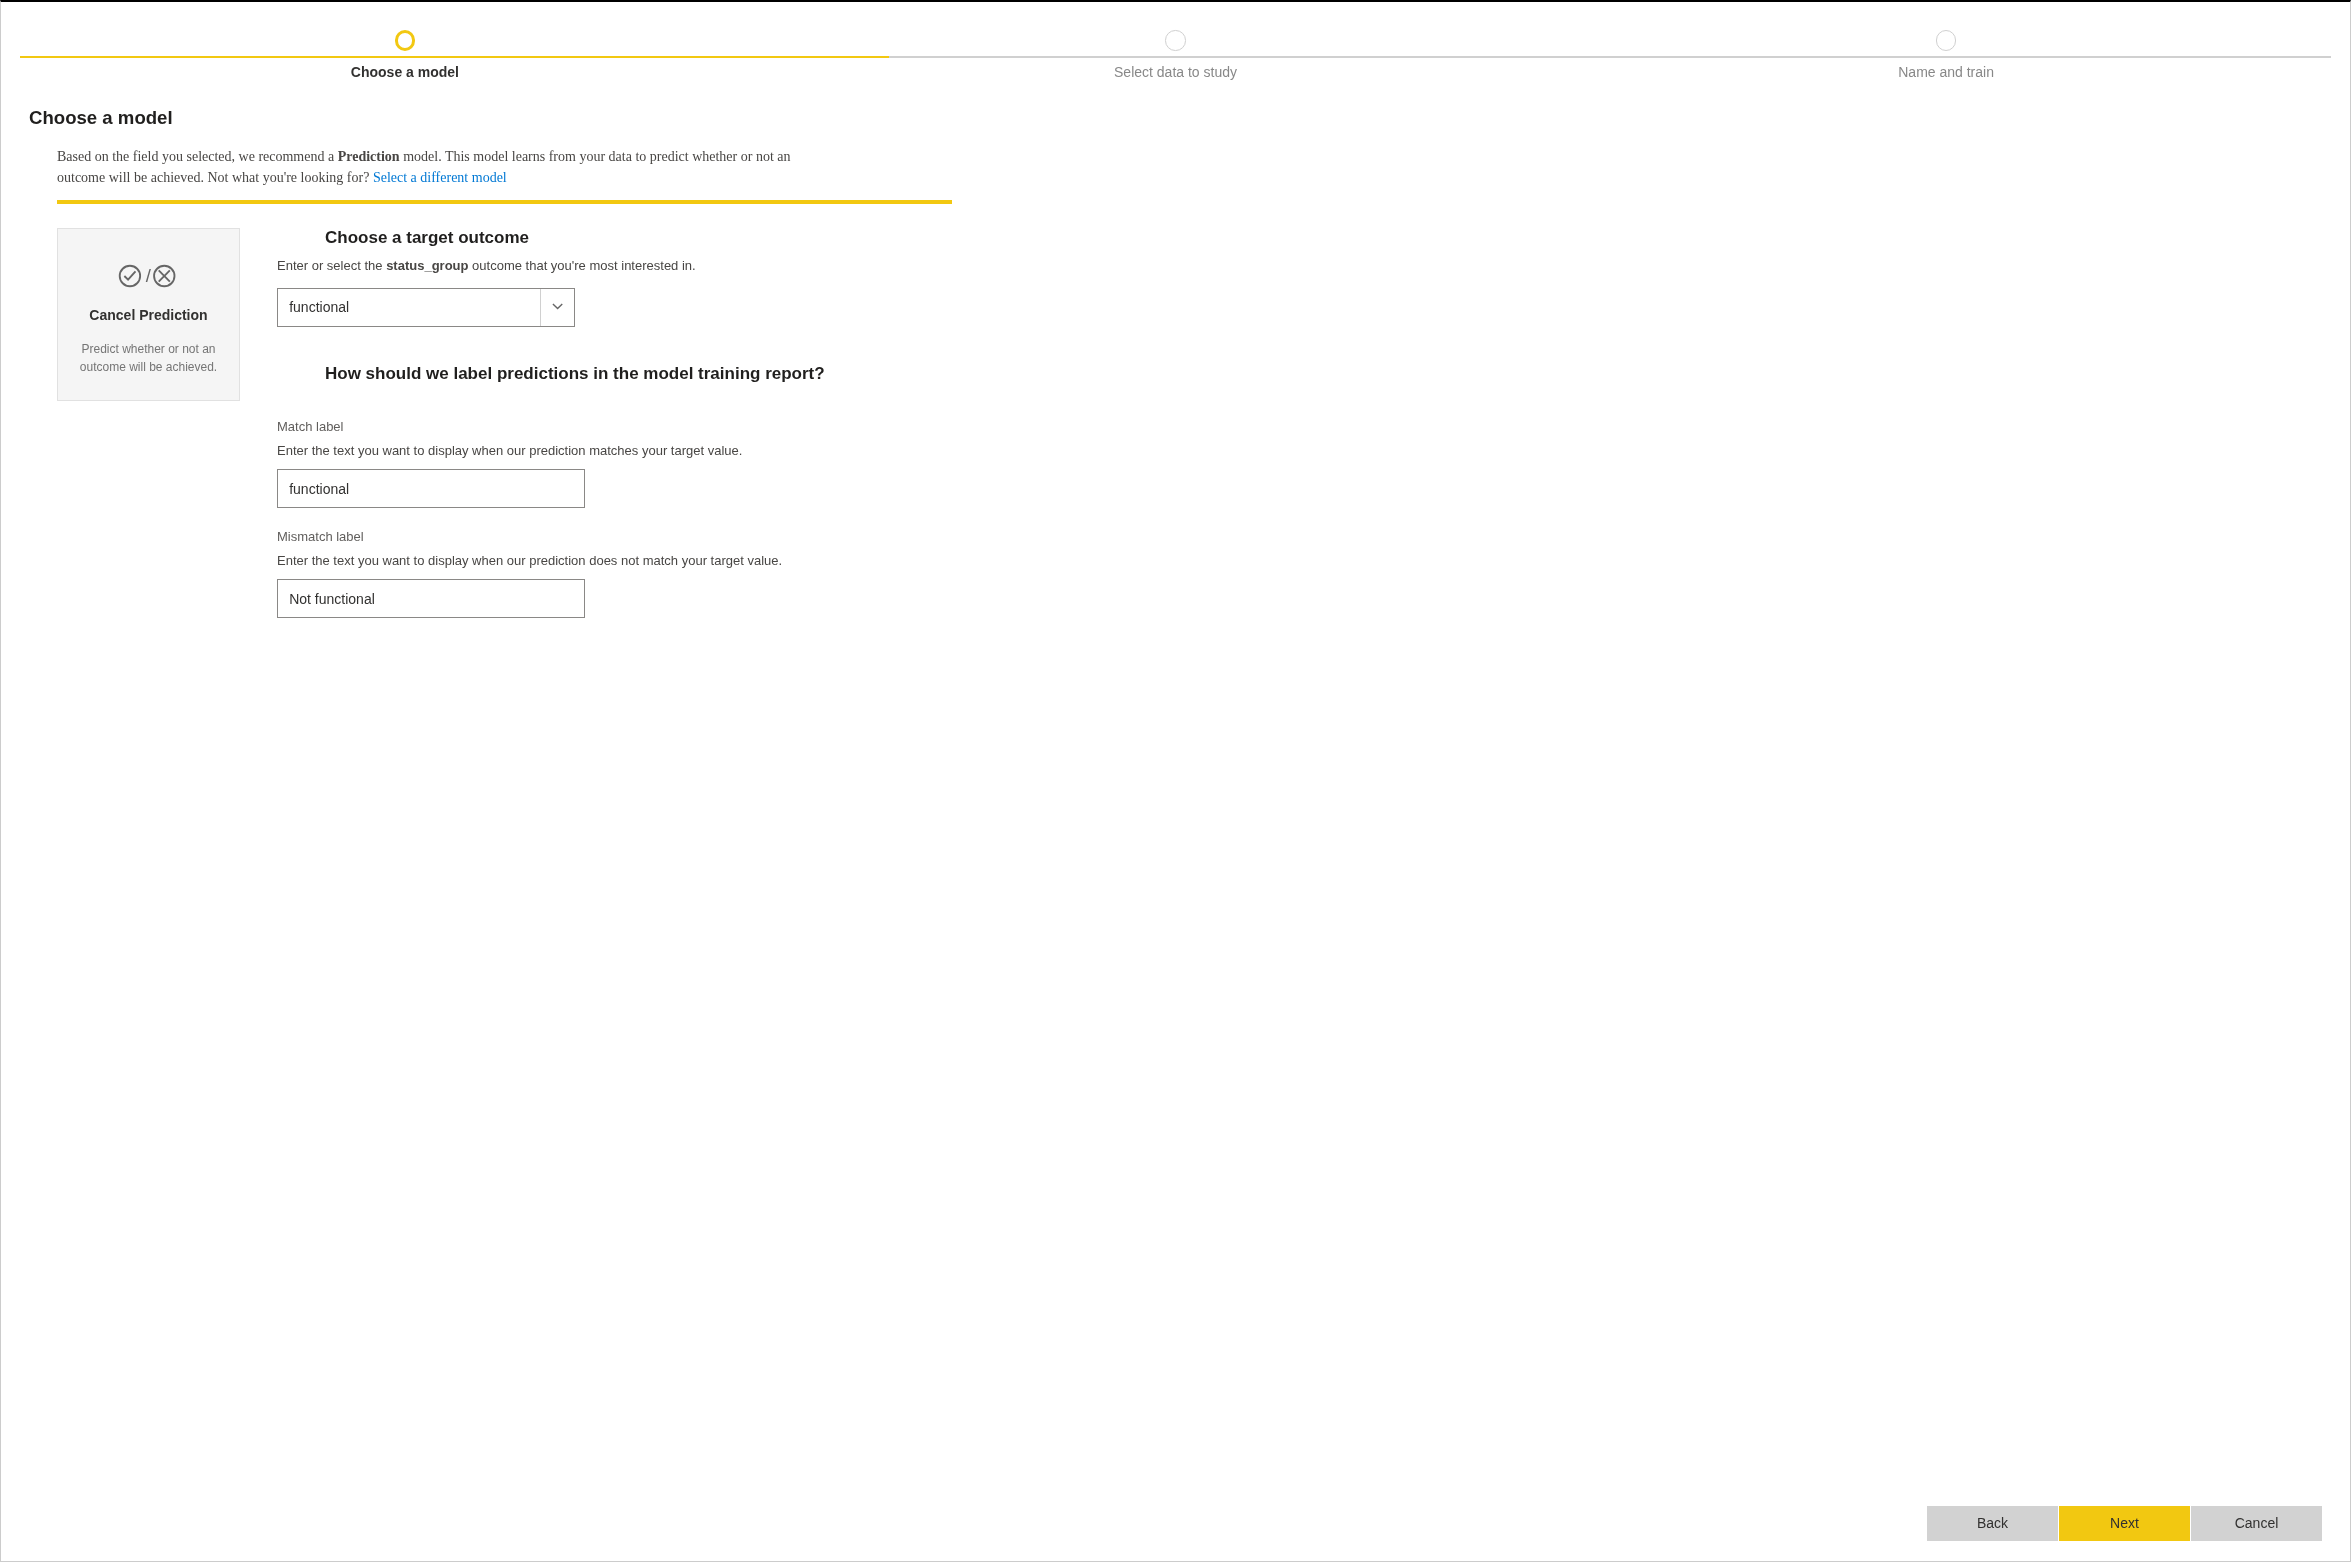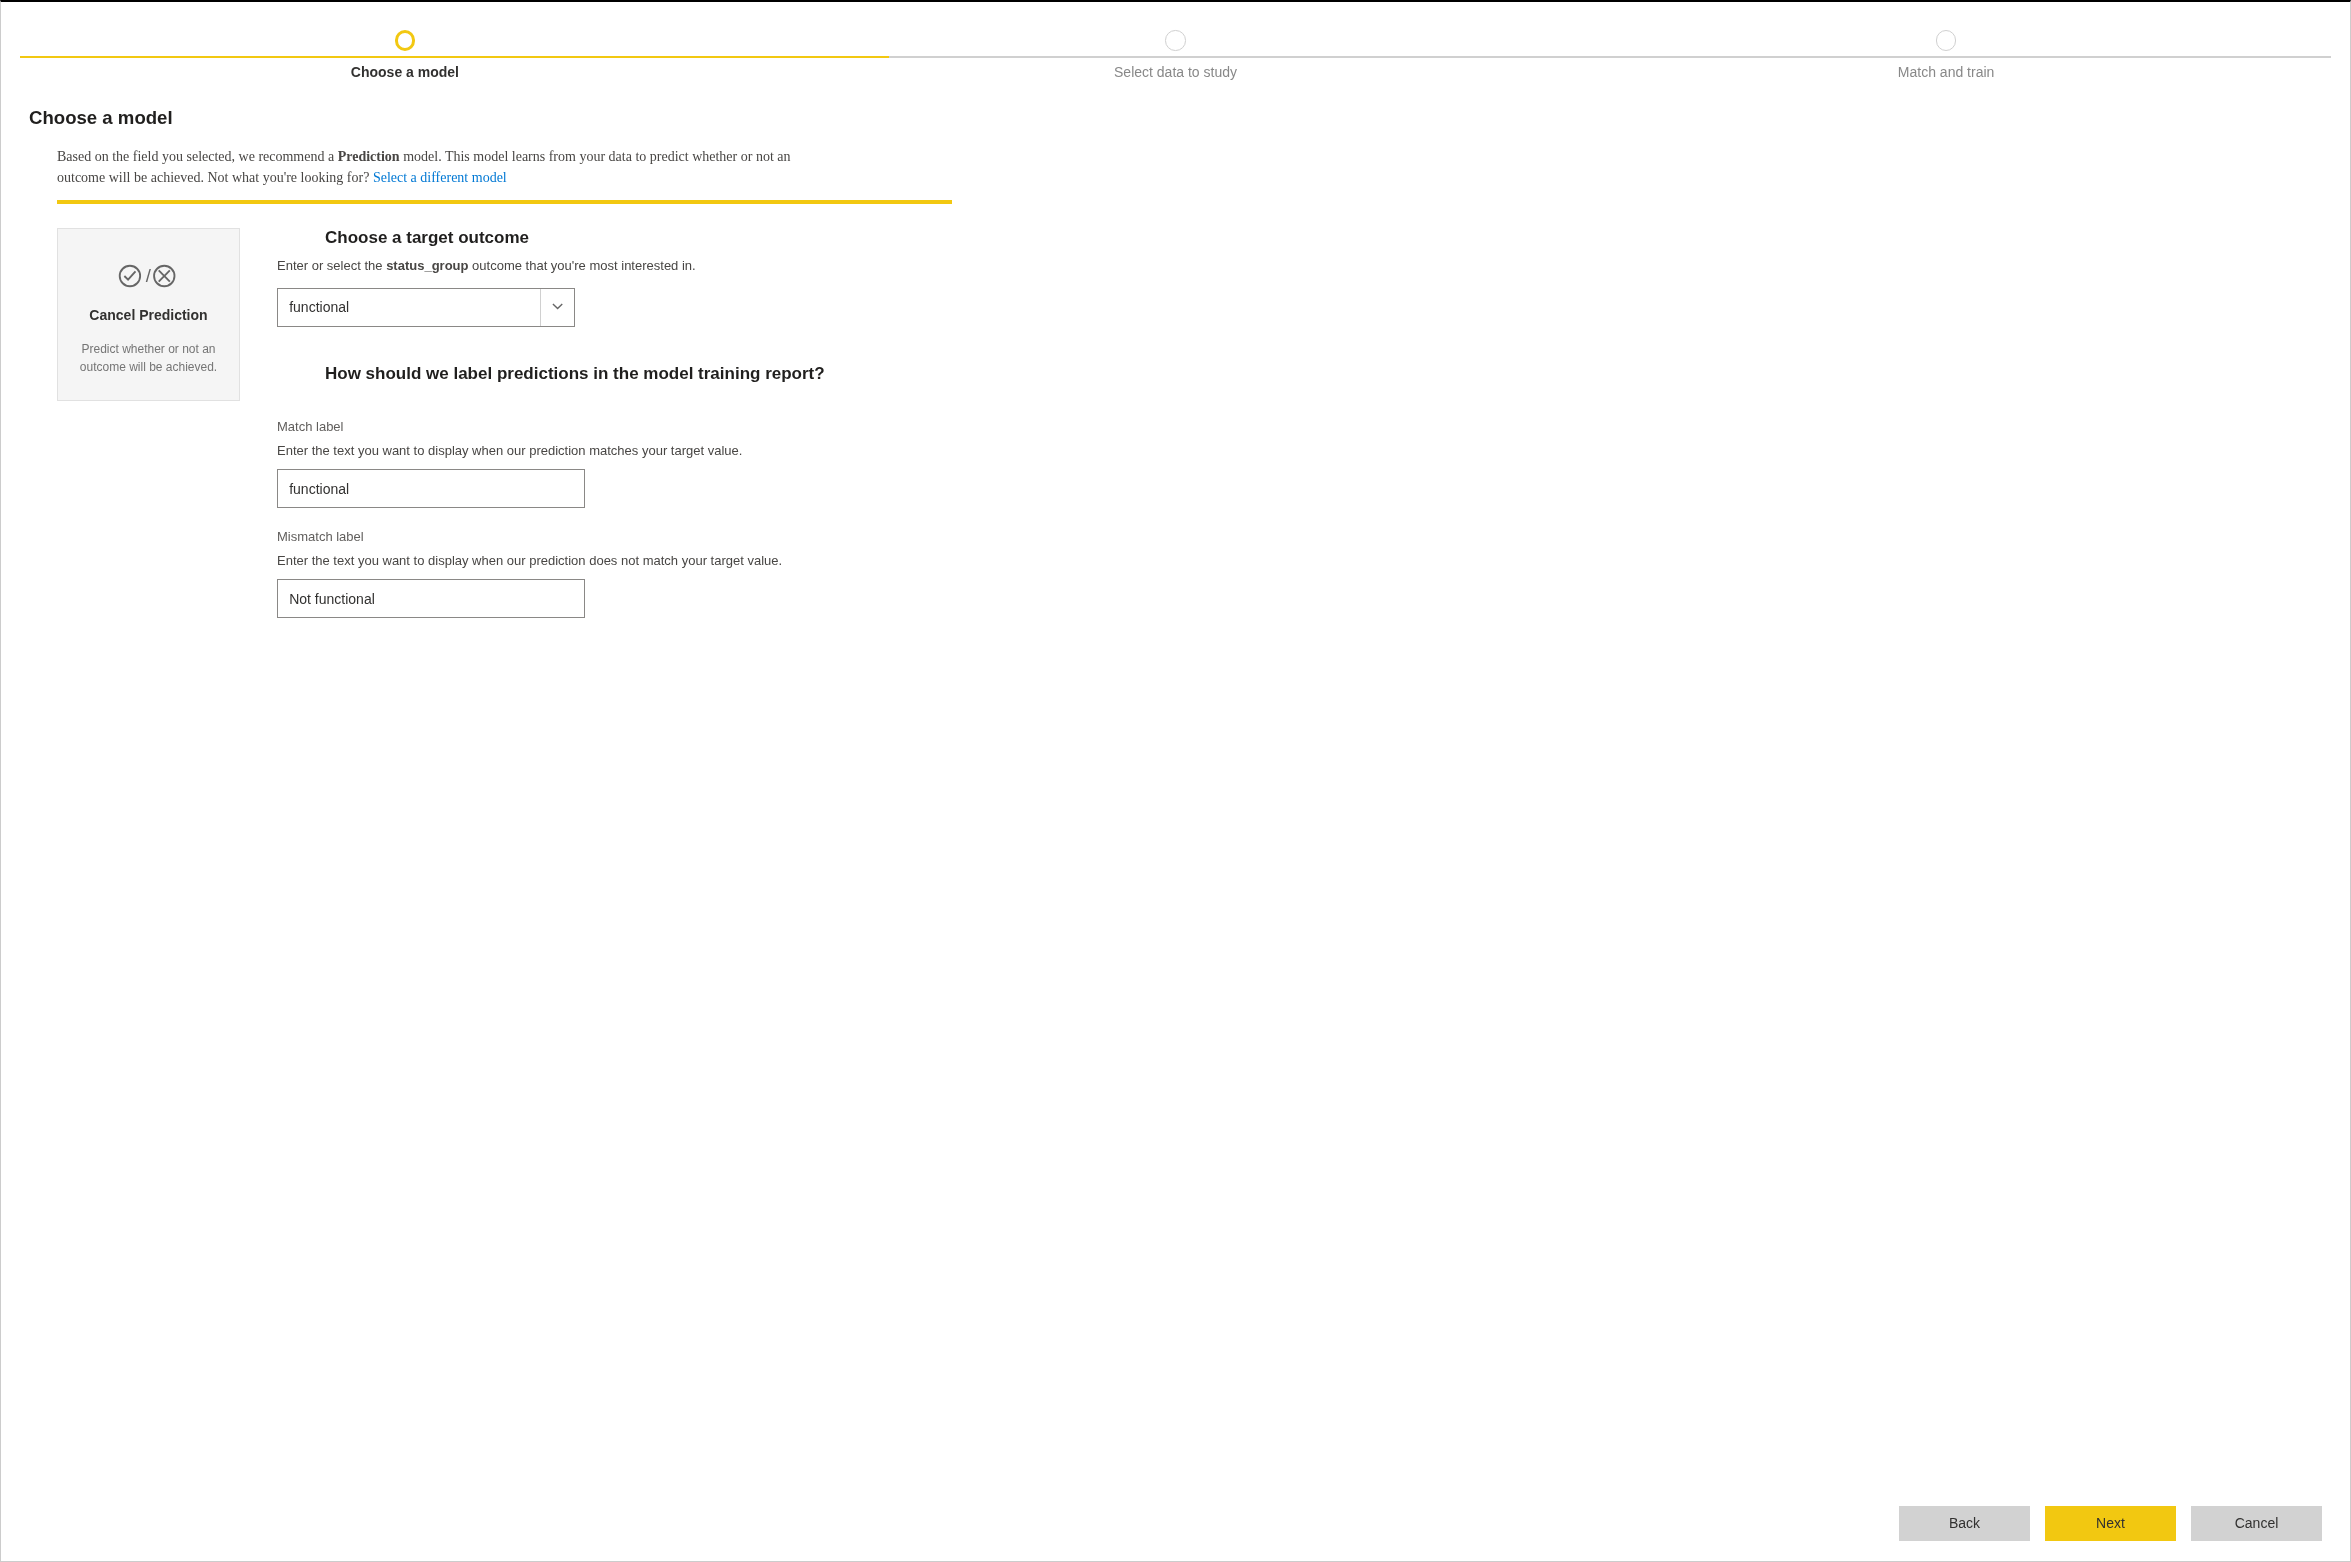--- a/index.html
+++ b/index.html
@@ -208,21 +208,21 @@
       font-size: 14px;
       color: #323130;
       font-family: inherit;
     }
     .spacer {
       height: 37px;
     }
     .footer {
       display: flex;
       justify-content: flex-end;
-      gap: 15px;
+      gap: 1px;
       padding: 17px 28px 20.5px 28px;
     }
     .btn {
       min-width: 131px;
       height: 35px;
       border: none;
       font-size: 14px;
       cursor: pointer;
       font-family: inherit;
       color: #323130;
@@ -250,21 +250,21 @@
       <div class="step-label current">Choose a model</div>
     </div>
 
     <div class="step">
       <div class="step-circle"></div>
       <div class="step-label">Select data to study</div>
     </div>
 
     <div class="step">
       <div class="step-circle"></div>
-      <div class="step-label">Match and train</div>
+      <div class="step-label">Name and train</div>
     </div>
   </div>
 
   <div class="content">
     <h1 class="page-title">Choose a model</h1>
 
     <p class="description">
       <span>Based on the field you selected, we recommend a </span><span class="bold">Prediction</span><span> model. This model learns from your data to predict whether or not an outcome will be achieved. Not what you're looking for? </span><a class="link">Select a different model</a>
     </p>
 

